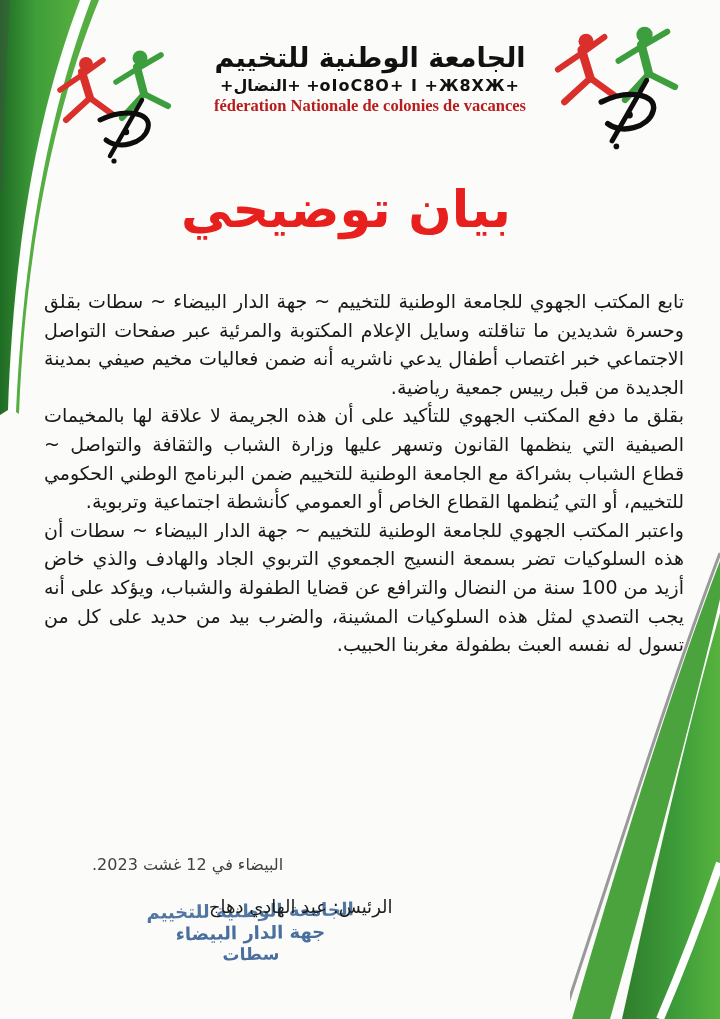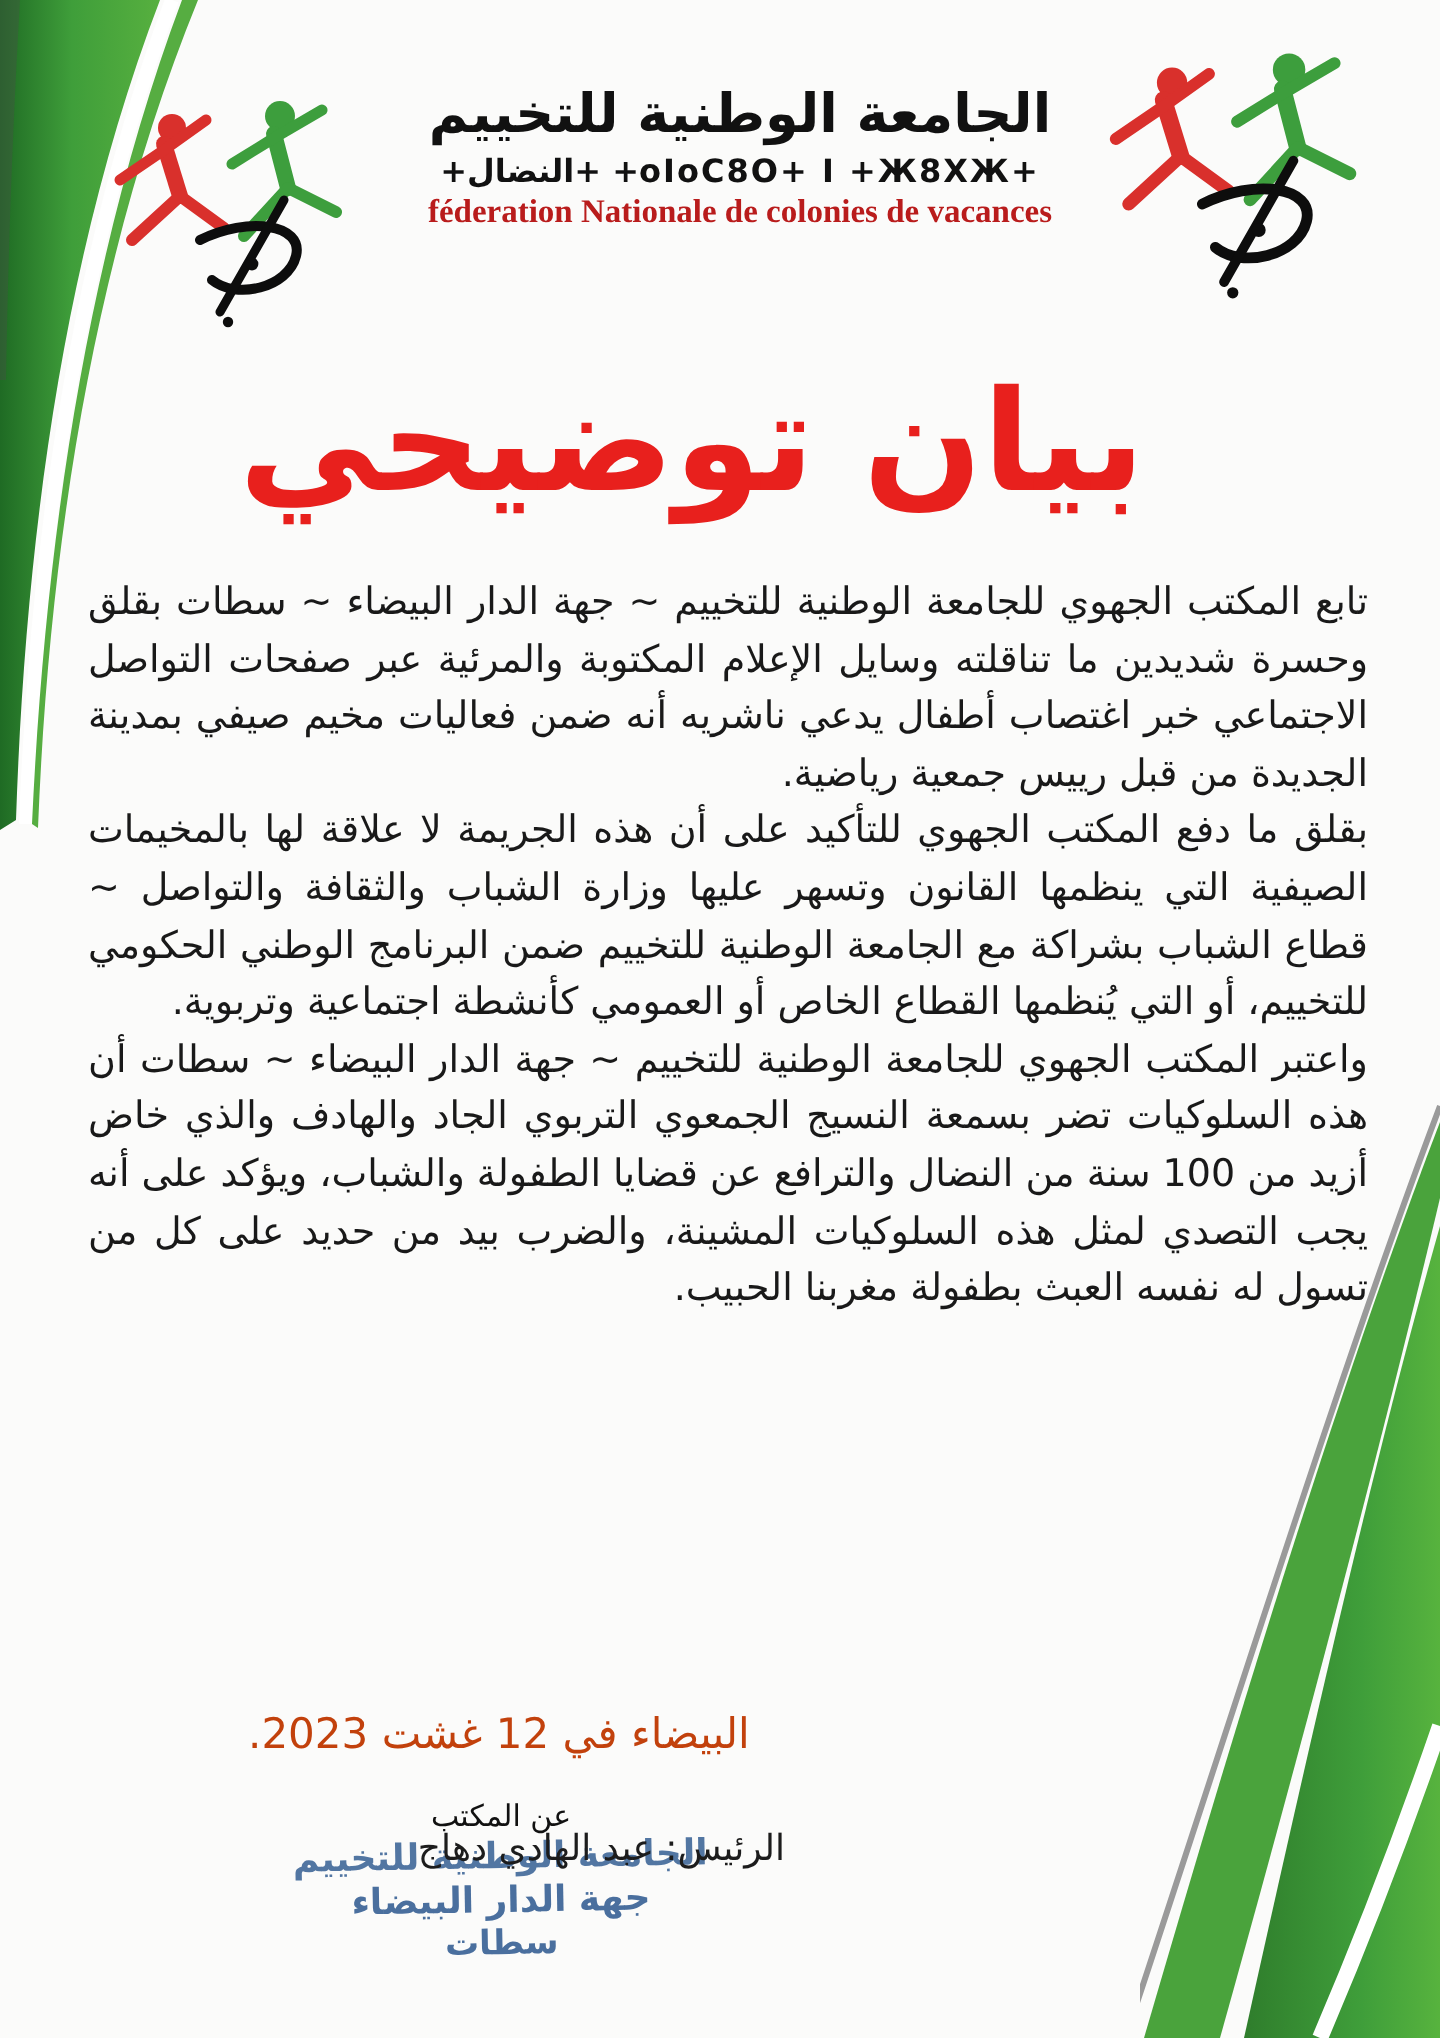--- a/index.html
+++ b/index.html
@@ -26,32 +26,32 @@
   .org-fr{direction:ltr;font-family:"Liberation Serif","DejaVu Serif",serif;font-weight:bold;font-size:16.5px;color:#b91c1c;margin-top:1px;white-space:nowrap;}
 
   .office-line{
     position:absolute;top:144px;left:0;width:100%;text-align:center;direction:rtl;
     font-size:25px;font-weight:bold;color:#0d0d0d;
   }
 
   .doc-title{
     position:absolute;top:180px;left:0;width:100%;text-align:center;direction:rtl;
     padding-right:28px;box-sizing:border-box;
-    font-size:70px;font-weight:bold;color:#e8201d;
+    font-size:51px;font-weight:bold;color:#e8201d;
   }
 
   .body-text{
     position:absolute;top:287px;left:44px;right:36px;direction:rtl;
     text-align:justify;font-size:19px;line-height:28.6px;color:#191919;
   }
   .body-text p{margin:0;}
 
   .date-line{
     position:absolute;top:855px;left:92px;direction:rtl;
-    font-size:21px;color:#c2410c;white-space:nowrap;margin-left:32px;
+    font-size:16px;color:#404040;white-space:nowrap;
   }
 
   .sig{
     position:absolute;top:899px;left:108px;width:285px;text-align:center;direction:rtl;
   }
   .on-behalf{font-size:15px;color:#111;}
   .stamp{position:relative;margin-top:1px;transform:rotate(-1deg);color:#4a6f9e;font-weight:bold;}
   .stamp-l1{font-size:18px;line-height:22px;opacity:.95;}
   .stamp-l2{font-size:18px;line-height:22px;}
   .stamp-l3{font-size:17px;line-height:21px;}
@@ -148,21 +148,20 @@
 
     <div class="body-text">
       <p>تابع المكتب الجهوي للجامعة الوطنية للتخييم ~ جهة الدار البيضاء ~ سطات بقلق وحسرة شديدين ما تناقلته وسايل الإعلام المكتوبة والمرئية عبر صفحات التواصل الاجتماعي خبر اغتصاب أطفال يدعي ناشريه أنه ضمن فعاليات مخيم صيفي بمدينة الجديدة من قبل رييس جمعية رياضية.</p>
       <p>بقلق ما دفع المكتب الجهوي للتأكيد على أن هذه الجريمة لا علاقة لها بالمخيمات الصيفية التي ينظمها القانون وتسهر عليها وزارة الشباب والثقافة والتواصل ~ قطاع الشباب بشراكة مع الجامعة الوطنية للتخييم ضمن البرنامج الوطني الحكومي للتخييم، أو التي يُنظمها القطاع الخاص أو العمومي كأنشطة اجتماعية وتربوية.</p>
       <p>واعتبر المكتب الجهوي للجامعة الوطنية للتخييم ~ جهة الدار البيضاء ~ سطات أن هذه السلوكيات تضر بسمعة النسيج الجمعوي التربوي الجاد والهادف والذي خاض أزيد من 100 سنة من النضال والترافع عن قضايا الطفولة والشباب، ويؤكد على أنه يجب التصدي لمثل هذه السلوكيات المشينة، والضرب بيد من حديد على كل من تسول له نفسه العبث بطفولة مغربنا الحبيب.</p>
     </div>
 
     <div class="date-line">البيضاء في 12 غشت 2023.</div>
 
     <div class="sig">
-      <div class="on-behalf">عن المكتب</div>
       <div class="stamp">
         <div class="president">الرئيس: عبد الهادي دهاج</div>
         <div class="stamp-l1">الجامعة الوطنية للتخييم</div>
         <div class="stamp-l2">جهة الدار البيضاء</div>
         <div class="stamp-l3">سطات</div>
       </div>
     </div>
 
   </div>
 </div>

